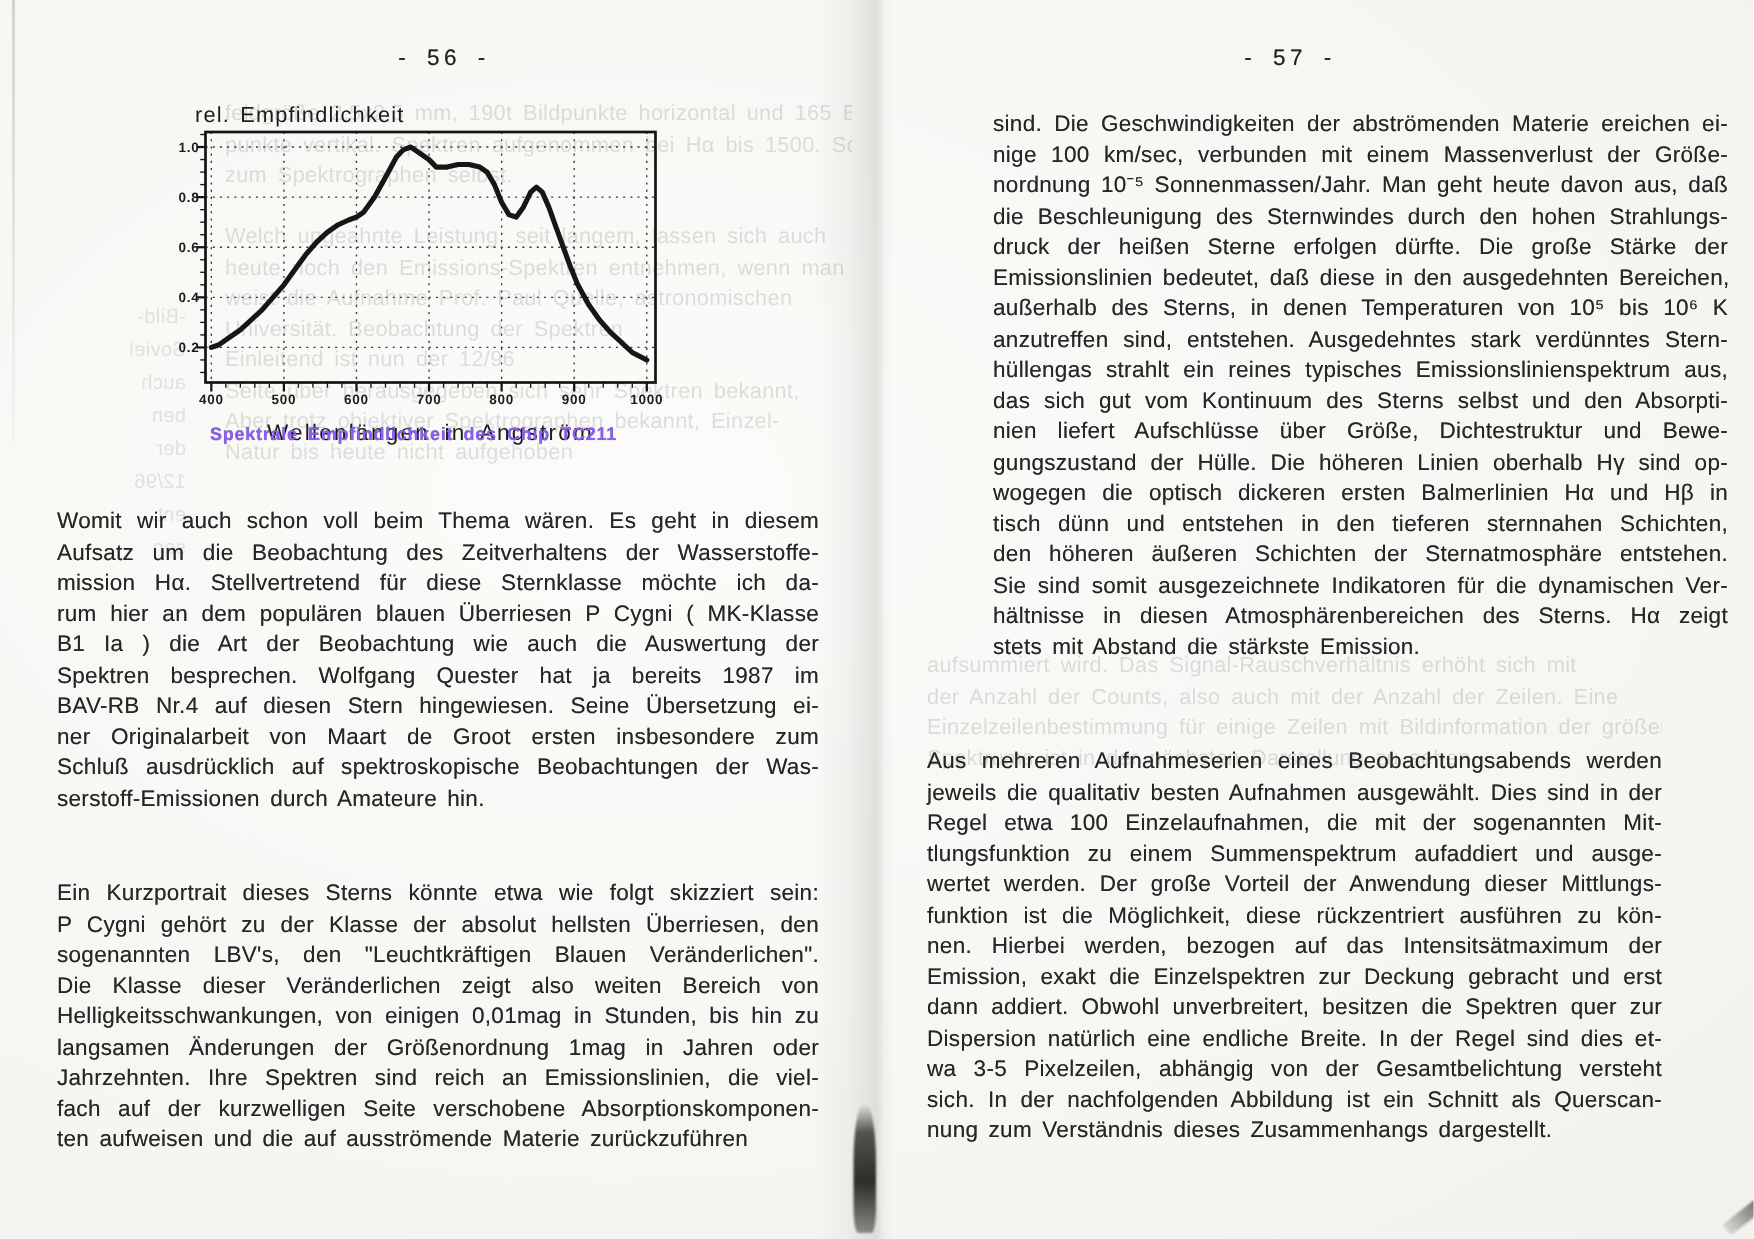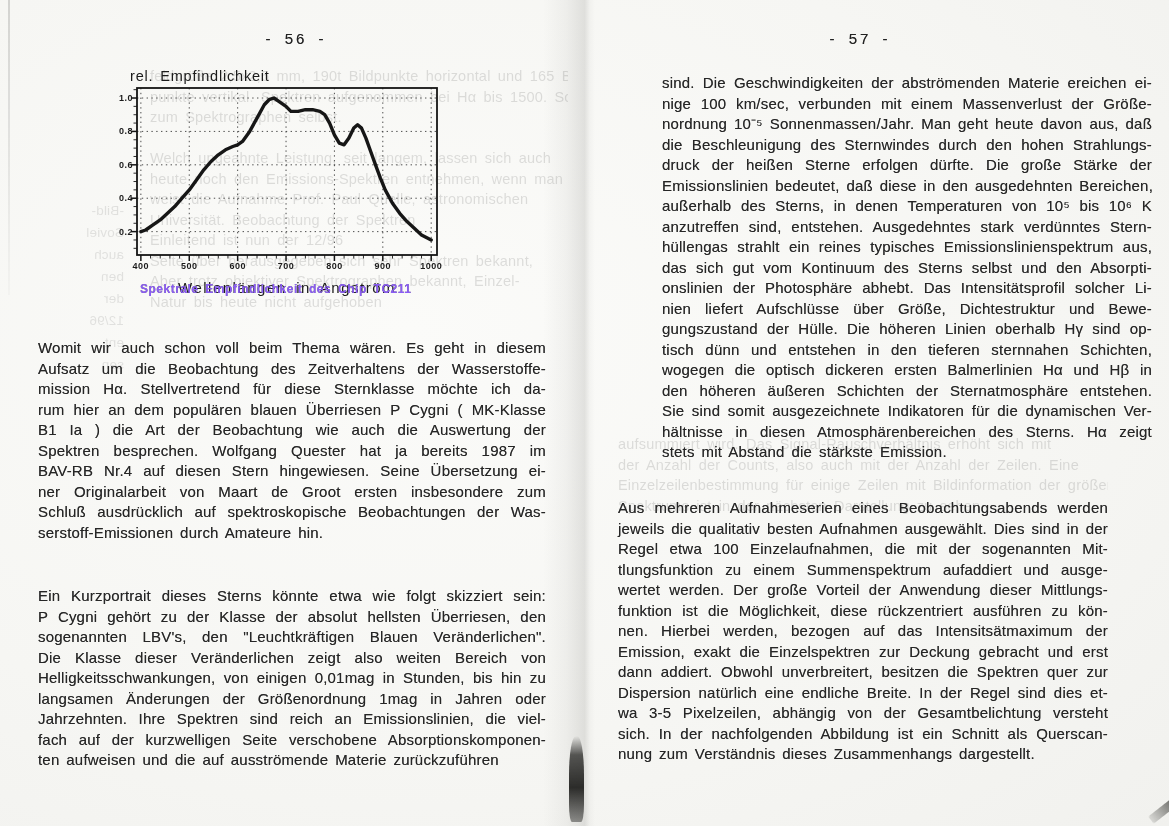--- a/index.html
+++ b/index.html
@@ -231,25 +231,24 @@
       <span class="line">sind. Die Geschwindigkeiten der abströmenden Materie ereichen ei-</span>
       <span class="line">nige 100 km/sec, verbunden mit einem Massenverlust der Größe-</span>
       <span class="line">nordnung 10⁻⁵ Sonnenmassen/Jahr. Man geht heute davon aus, daß</span>
       <span class="line">die Beschleunigung des Sternwindes durch den hohen Strahlungs-</span>
       <span class="line">druck der heißen Sterne erfolgen dürfte. Die große Stärke der</span>
       <span class="line">Emissionslinien bedeutet, daß diese in den ausgedehnten Bereichen,</span>
       <span class="line">außerhalb des Sterns, in denen Temperaturen von 10⁵ bis 10⁶ K</span>
       <span class="line">anzutreffen sind, entstehen. Ausgedehntes stark verdünntes Stern-</span>
       <span class="line">hüllengas strahlt ein reines typisches Emissionslinienspektrum aus,</span>
       <span class="line">das sich gut vom Kontinuum des Sterns selbst und den Absorpti-</span>
-      <span class="line">onslinien der Photosphäre abhebt. Das Intensitätsprofil solcher Li-</span>
       <span class="line">nien liefert Aufschlüsse über Größe, Dichtestruktur und Bewe-</span>
       <span class="line">gungszustand der Hülle. Die höheren Linien oberhalb Hγ sind op-</span>
+      <span class="line">wogegen die optisch dickeren ersten Balmerlinien Hα und Hβ in</span>
       <span class="line">tisch dünn und entstehen in den tieferen sternnahen Schichten,</span>
-      <span class="line">wogegen die optisch dickeren ersten Balmerlinien Hα und Hβ in</span>
       <span class="line">den höheren äußeren Schichten der Sternatmosphäre entstehen.</span>
       <span class="line">Sie sind somit ausgezeichnete Indikatoren für die dynamischen Ver-</span>
       <span class="line">hältnisse in diesen Atmosphärenbereichen des Sterns. Hα zeigt</span>
       <span class="line last">stets mit Abstand die stärkste Emission.</span>
     </div>
 
   <div class="abs page-text" style="left:33px;top:498px;width:490px;">
       <span class="line">Aus mehreren Aufnahmeserien eines Beobachtungsabends werden</span>
       <span class="line">jeweils die qualitativ besten Aufnahmen ausgewählt. Dies sind in der</span>
       <span class="line">Regel etwa 100 Einzelaufnahmen, die mit der sogenannten Mit-</span>

